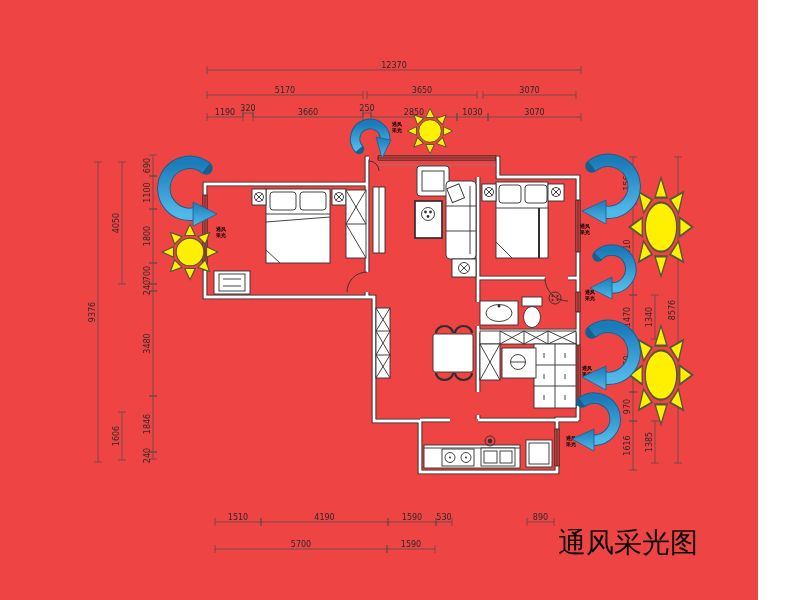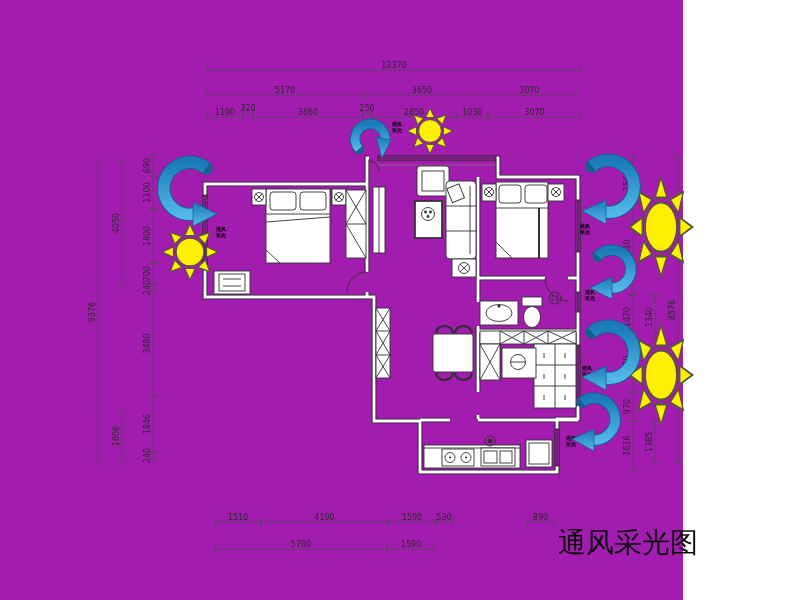--- a/index.html
+++ b/index.html
@@ -1,16 +1,16 @@
 <!DOCTYPE html>
 <html style="--sun: #ffef00; --arrow-dark: #1b7ab8; --arrow-light: #52b8e8; --arrow-edge: #14618f; --line: #1d1d1d;"><head>
 <meta charset="utf-8">
 <style>
   html,body{margin:0;padding:0;background:#fff}
-  #stage{position:relative;width:683px;height:600px;background:#a21caf;font-family:"DejaVu Sans",sans-serif}
+  #stage{position:relative;width:758px;height:600px;background:#ef4444;font-family:"DejaVu Sans",sans-serif}
   svg{display:block}
   .wall{stroke:#1d1d1d;stroke-width:4.6;fill:none}
   .wallcore{stroke:#fff;stroke-width:2.9;fill:none}
   .winl{stroke:#2a2a2a;stroke-width:0.9;fill:none}
   .f{stroke:#2f2f2f;stroke-width:0.9;fill:#fff}
   .fn{stroke:#2f2f2f;stroke-width:0.9;fill:none}
   .fb{stroke:#2f2f2f;stroke-width:1.7;fill:#fff}
   .fd{fill:#2f2f2f;stroke:none}
   .chair{stroke:#2f2f2f;stroke-width:2.2;fill:none}
   .thin{stroke:#8a8a8a;stroke-width:0.6;fill:none}

